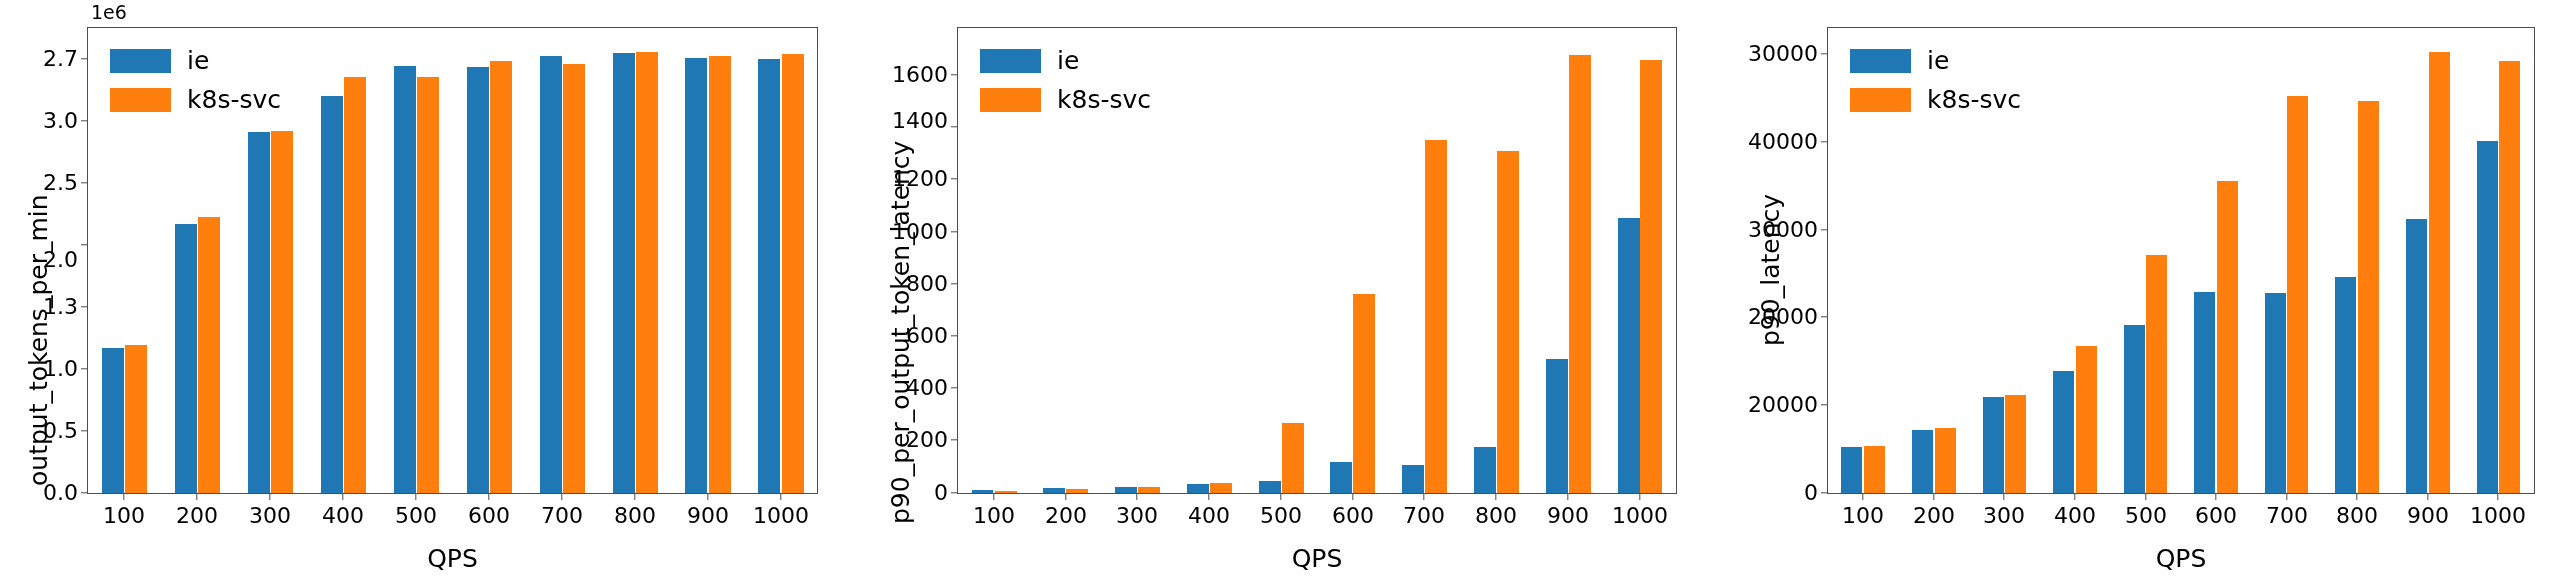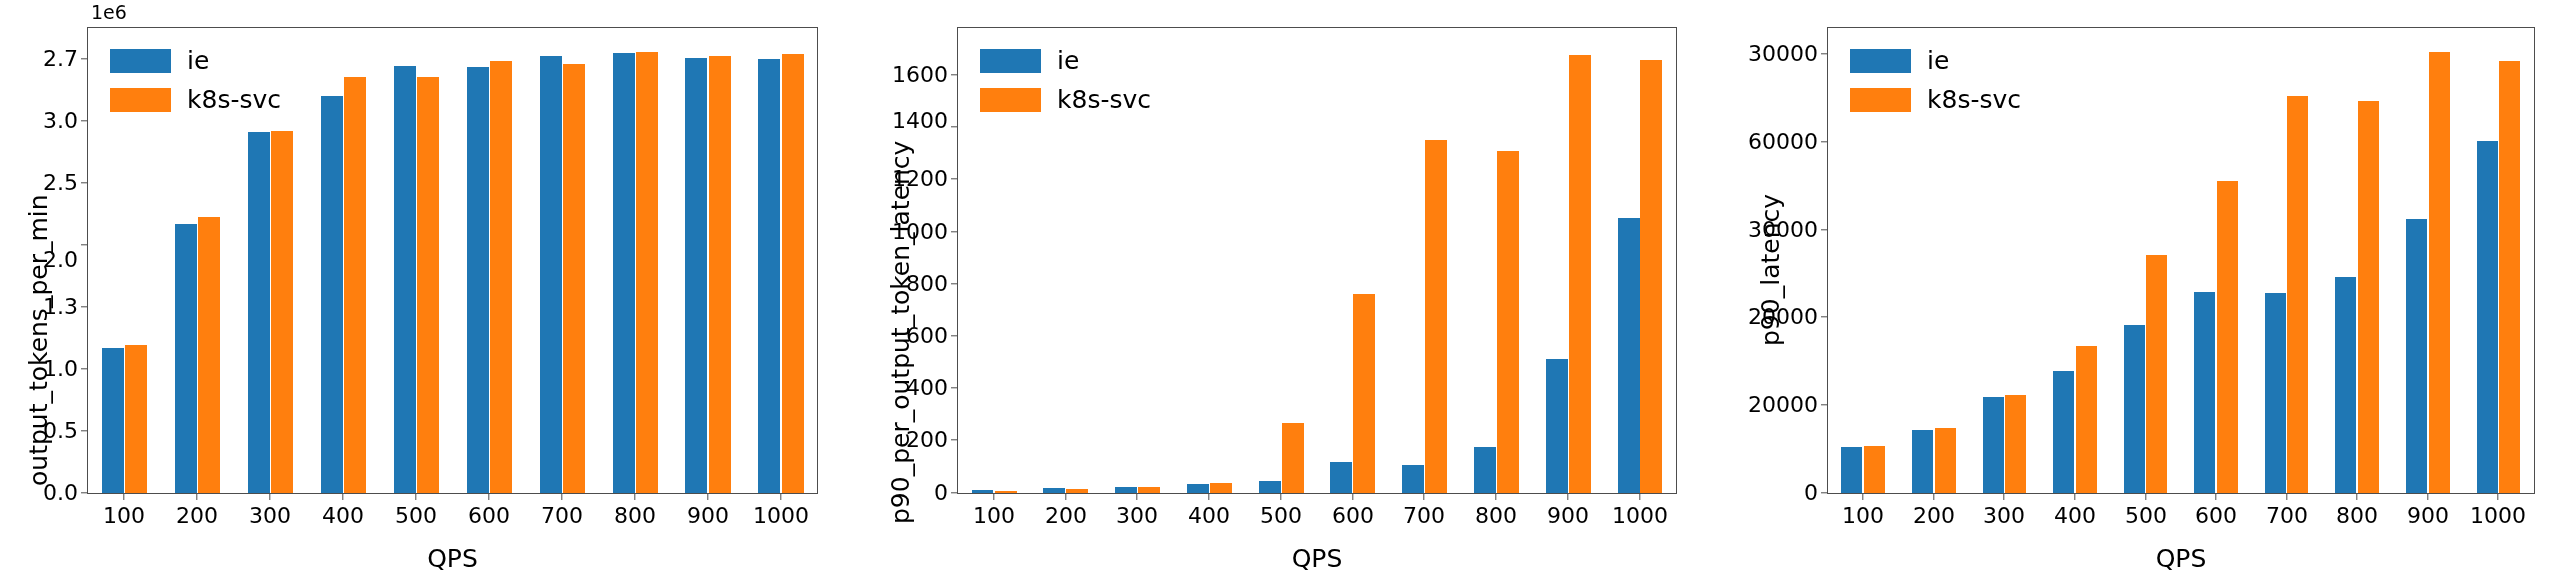--- a/index.html
+++ b/index.html
@@ -324,21 +324,21 @@
     <div class="axes">
       <div class="plotarea" id="plot3">
           <div class="ytick" style="top: 465px;">0</div>
           <div class="ytickmark" style="top: 465px;"></div>
           <div class="ytick" style="top: 377px;">20000</div>
           <div class="ytickmark" style="top: 377px;"></div>
           <div class="ytick" style="top: 289px;">20000</div>
           <div class="ytickmark" style="top: 289px;"></div>
           <div class="ytick" style="top: 202px;">30000</div>
           <div class="ytickmark" style="top: 202px;"></div>
-          <div class="ytick" style="top: 114px;">60000</div>
+          <div class="ytick" style="top: 114px;">40000</div>
           <div class="ytickmark" style="top: 114px;"></div>
           <div class="ytick" style="top: 26px;">30000</div>
           <div class="ytickmark" style="top: 26px;"></div>
           <div class="xtick" style="left: 35px;">100</div>
           <div class="xtickmark" style="left: 35px;"></div>
           <div class="bar ie" title="ie @ QPS 100 = 5250" style="width: 21px; height: 46px; left: 13.4px;"></div>
           <div class="bar svc" title="k8s-svc @ QPS 100 = 5350" style="width: 21px; height: 47px; left: 36px;"></div>
           <div class="xtick" style="left: 106px;">200</div>
           <div class="xtickmark" style="left: 106px;"></div>
           <div class="bar ie" title="ie @ QPS 200 = 7200" style="width: 21px; height: 63px; left: 84px;"></div>

